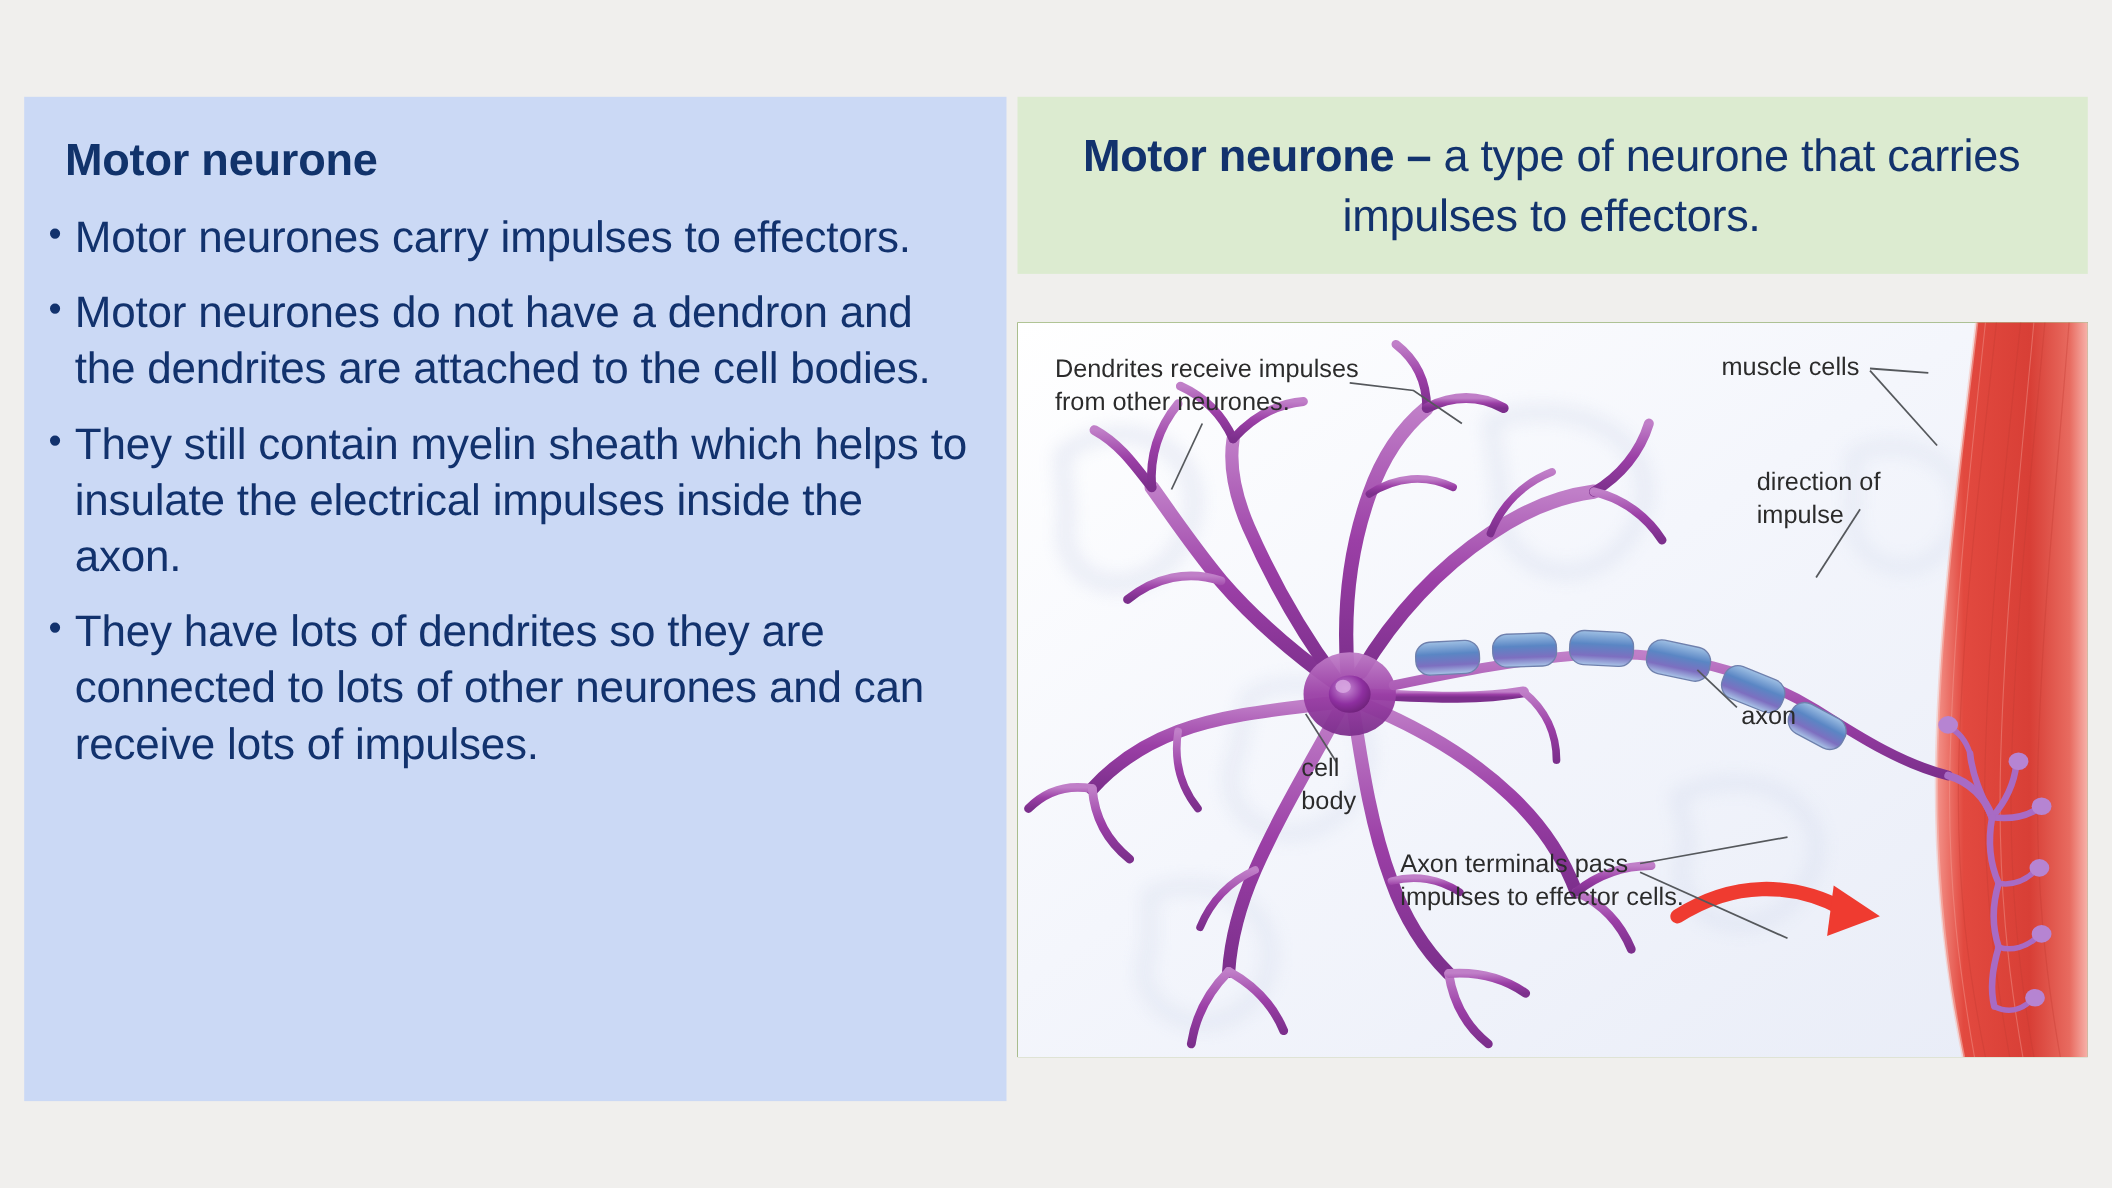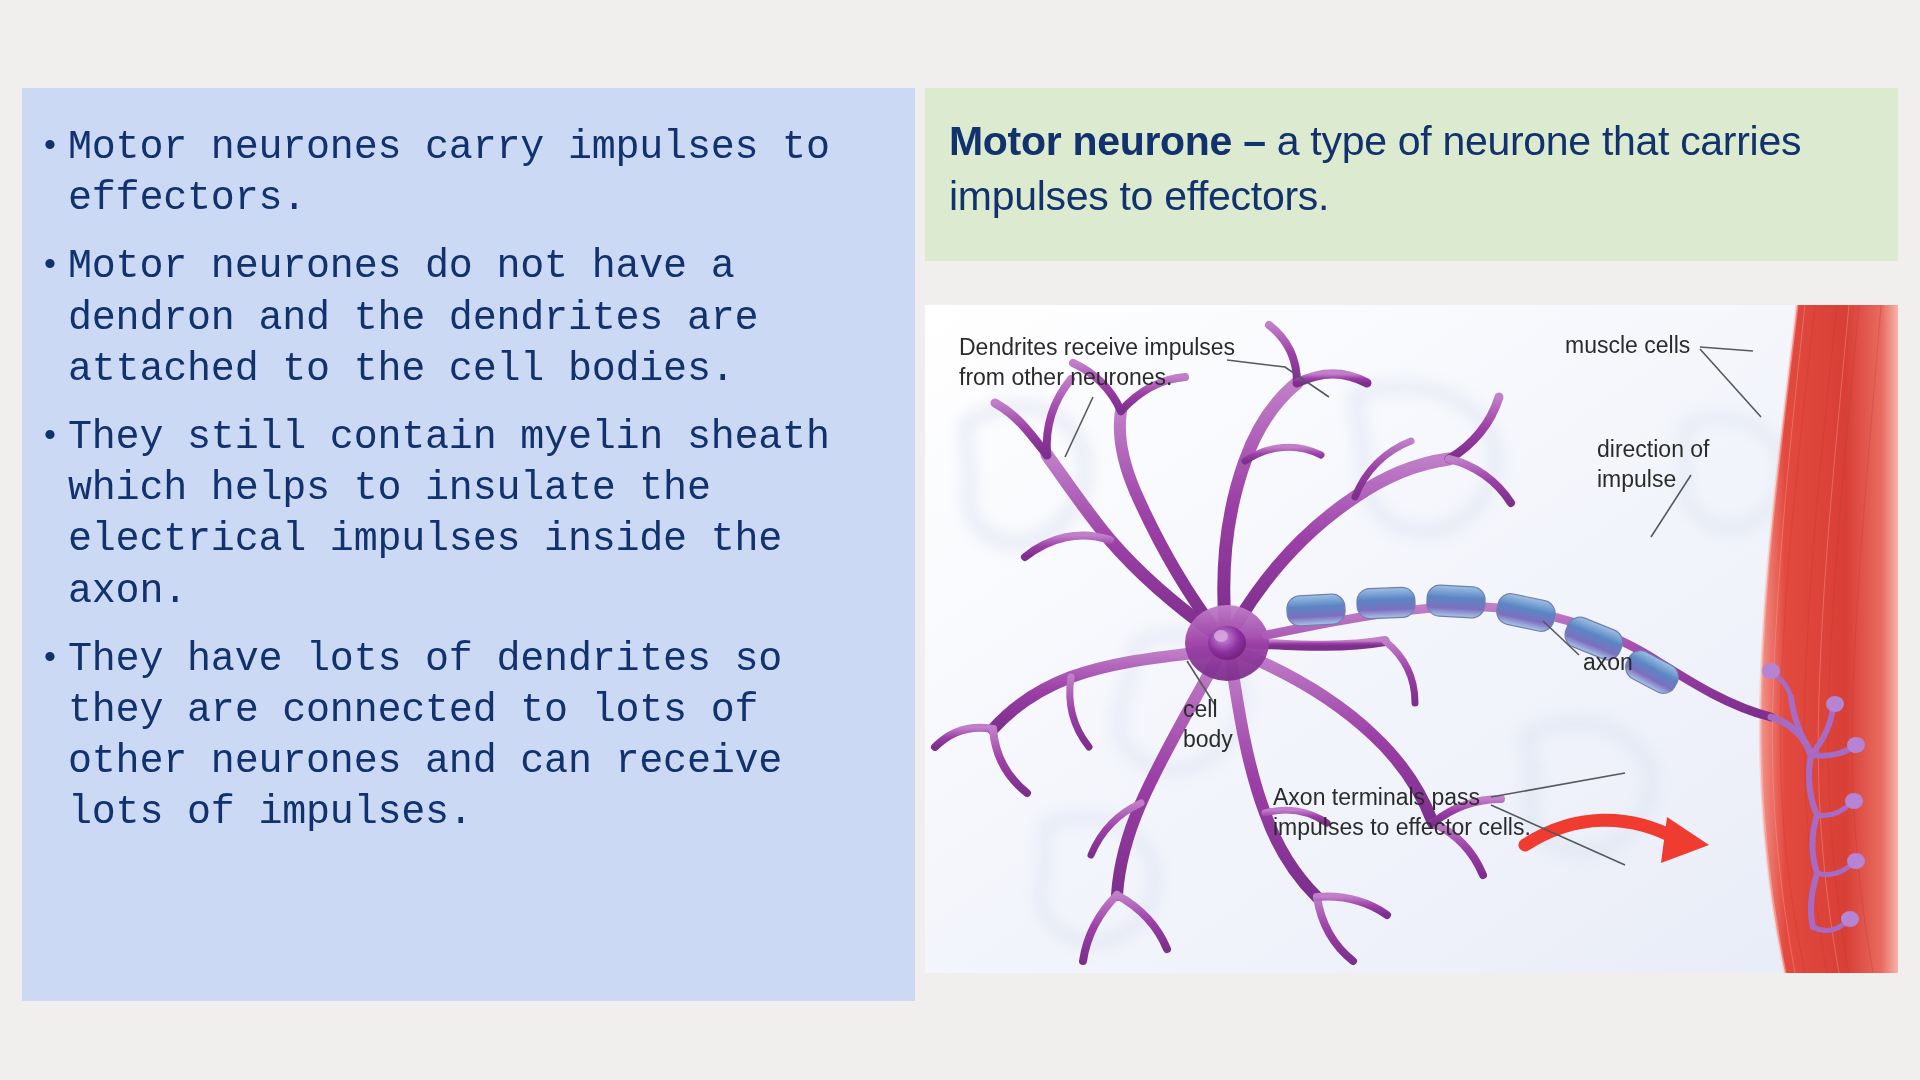--- a/index.html
+++ b/index.html
@@ -50,34 +50,35 @@
     letter-spacing: -0.2px;
   }
   .bullet-dot {
     flex: 0 0 auto;
     width: 24px;
     font-size: 34px;
     line-height: 1.35;
     color: #12326d;
     text-align: left;
   }
-  .bullet-text { flex: 1 1 auto; font-family: Liberation Mono, monospace; }
+  .bullet-text { flex: 1 1 auto; }
 
   
   .right-col {
     position: absolute;
     left: 925px;
     top: 88px;
     width: 973px;
   }
 
   .def-box {
     background: #dcebd0;
-    padding: 26px 26px 38px 24px;
+    padding: 26px 26px 26px 24px;
     width: 973px;
+    text-align: center;
   }
   .def-text {
     font-size: 41px;
     line-height: 1.33;
     color: #12326d;
     letter-spacing: -0.3px;
   }
   .def-term { font-weight: bold; }
 
   
@@ -97,20 +98,21 @@
     fill: #2b2b2b;
   }
   .leader { stroke: #55585c; stroke-width: 1.6; fill: none; }
 </style>
 </head>
 <body>
 
 <div class="slide">
 
   <div class="left-panel">
+    <div class="panel-title">Motor neurone</div>
 
     <ul class="bullet-list">
       <li class="bullet-item">
         <span class="bullet-dot">•</span>
         <span class="bullet-text">Motor neurones carry impulses to effectors.</span>
       </li>
       <li class="bullet-item">
         <span class="bullet-dot">•</span>
         <span class="bullet-text">Motor neurones do not have a dendron and the dendrites are attached to the cell bodies.</span>
       </li>

